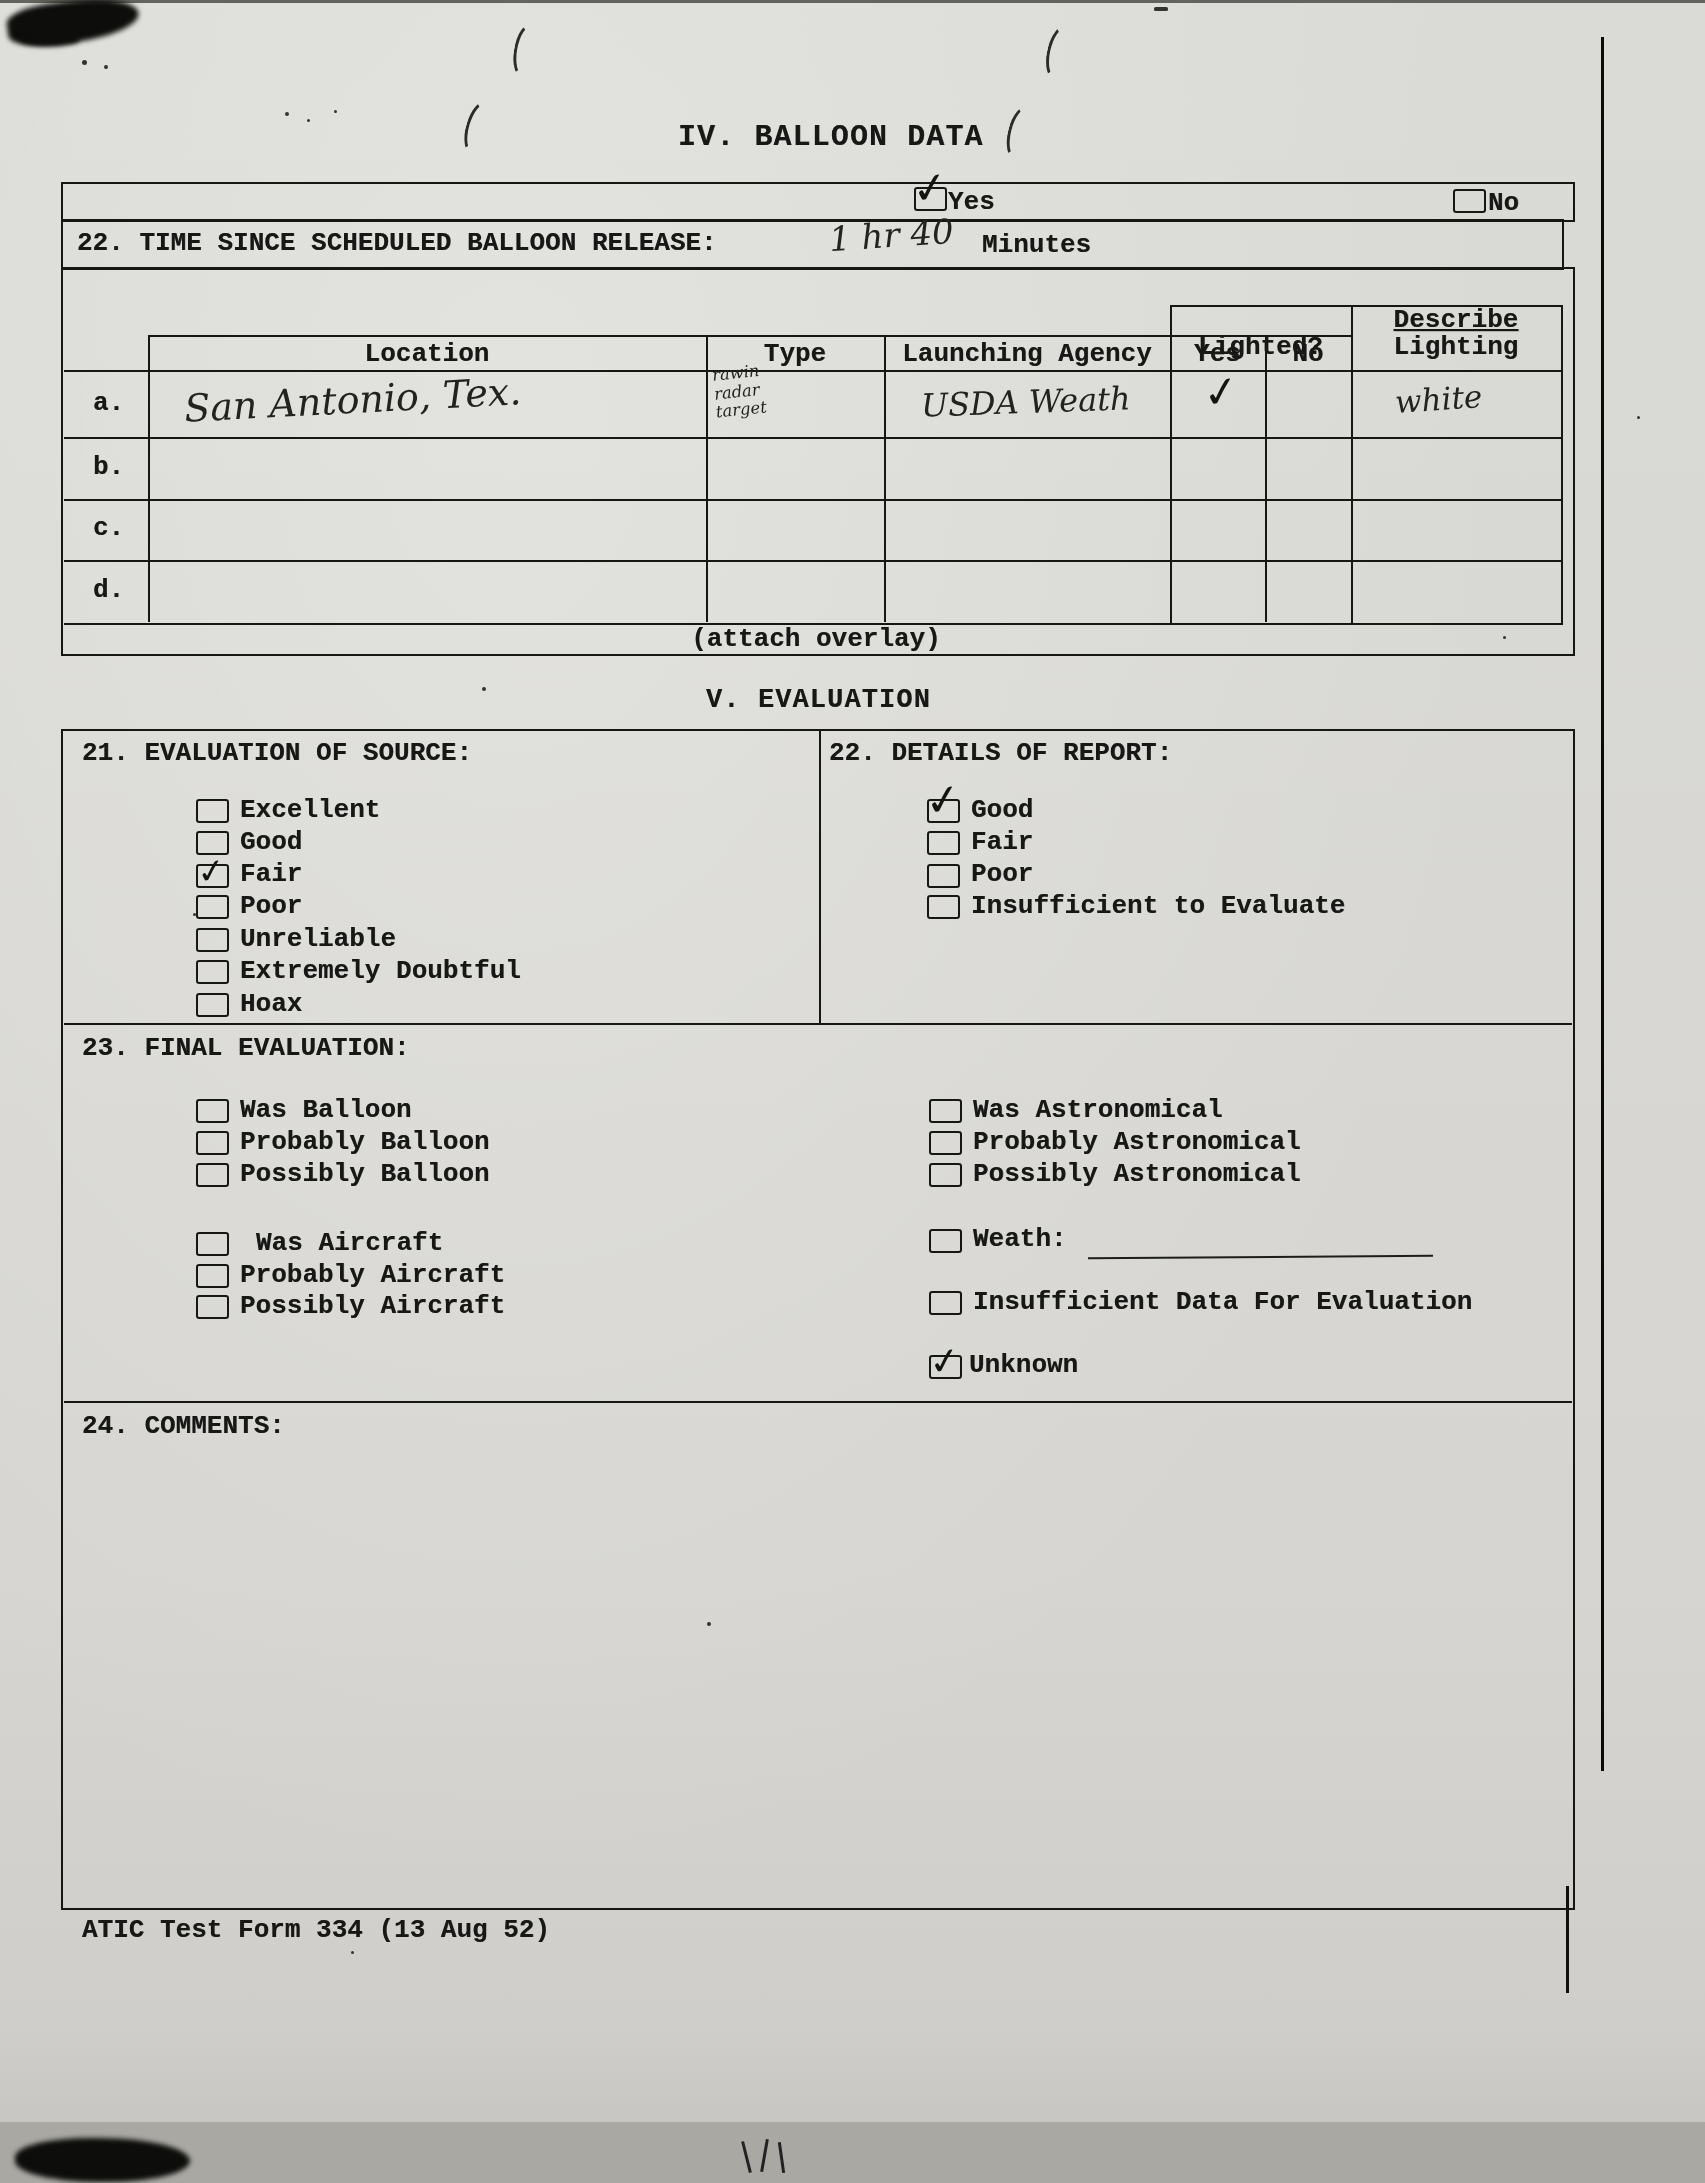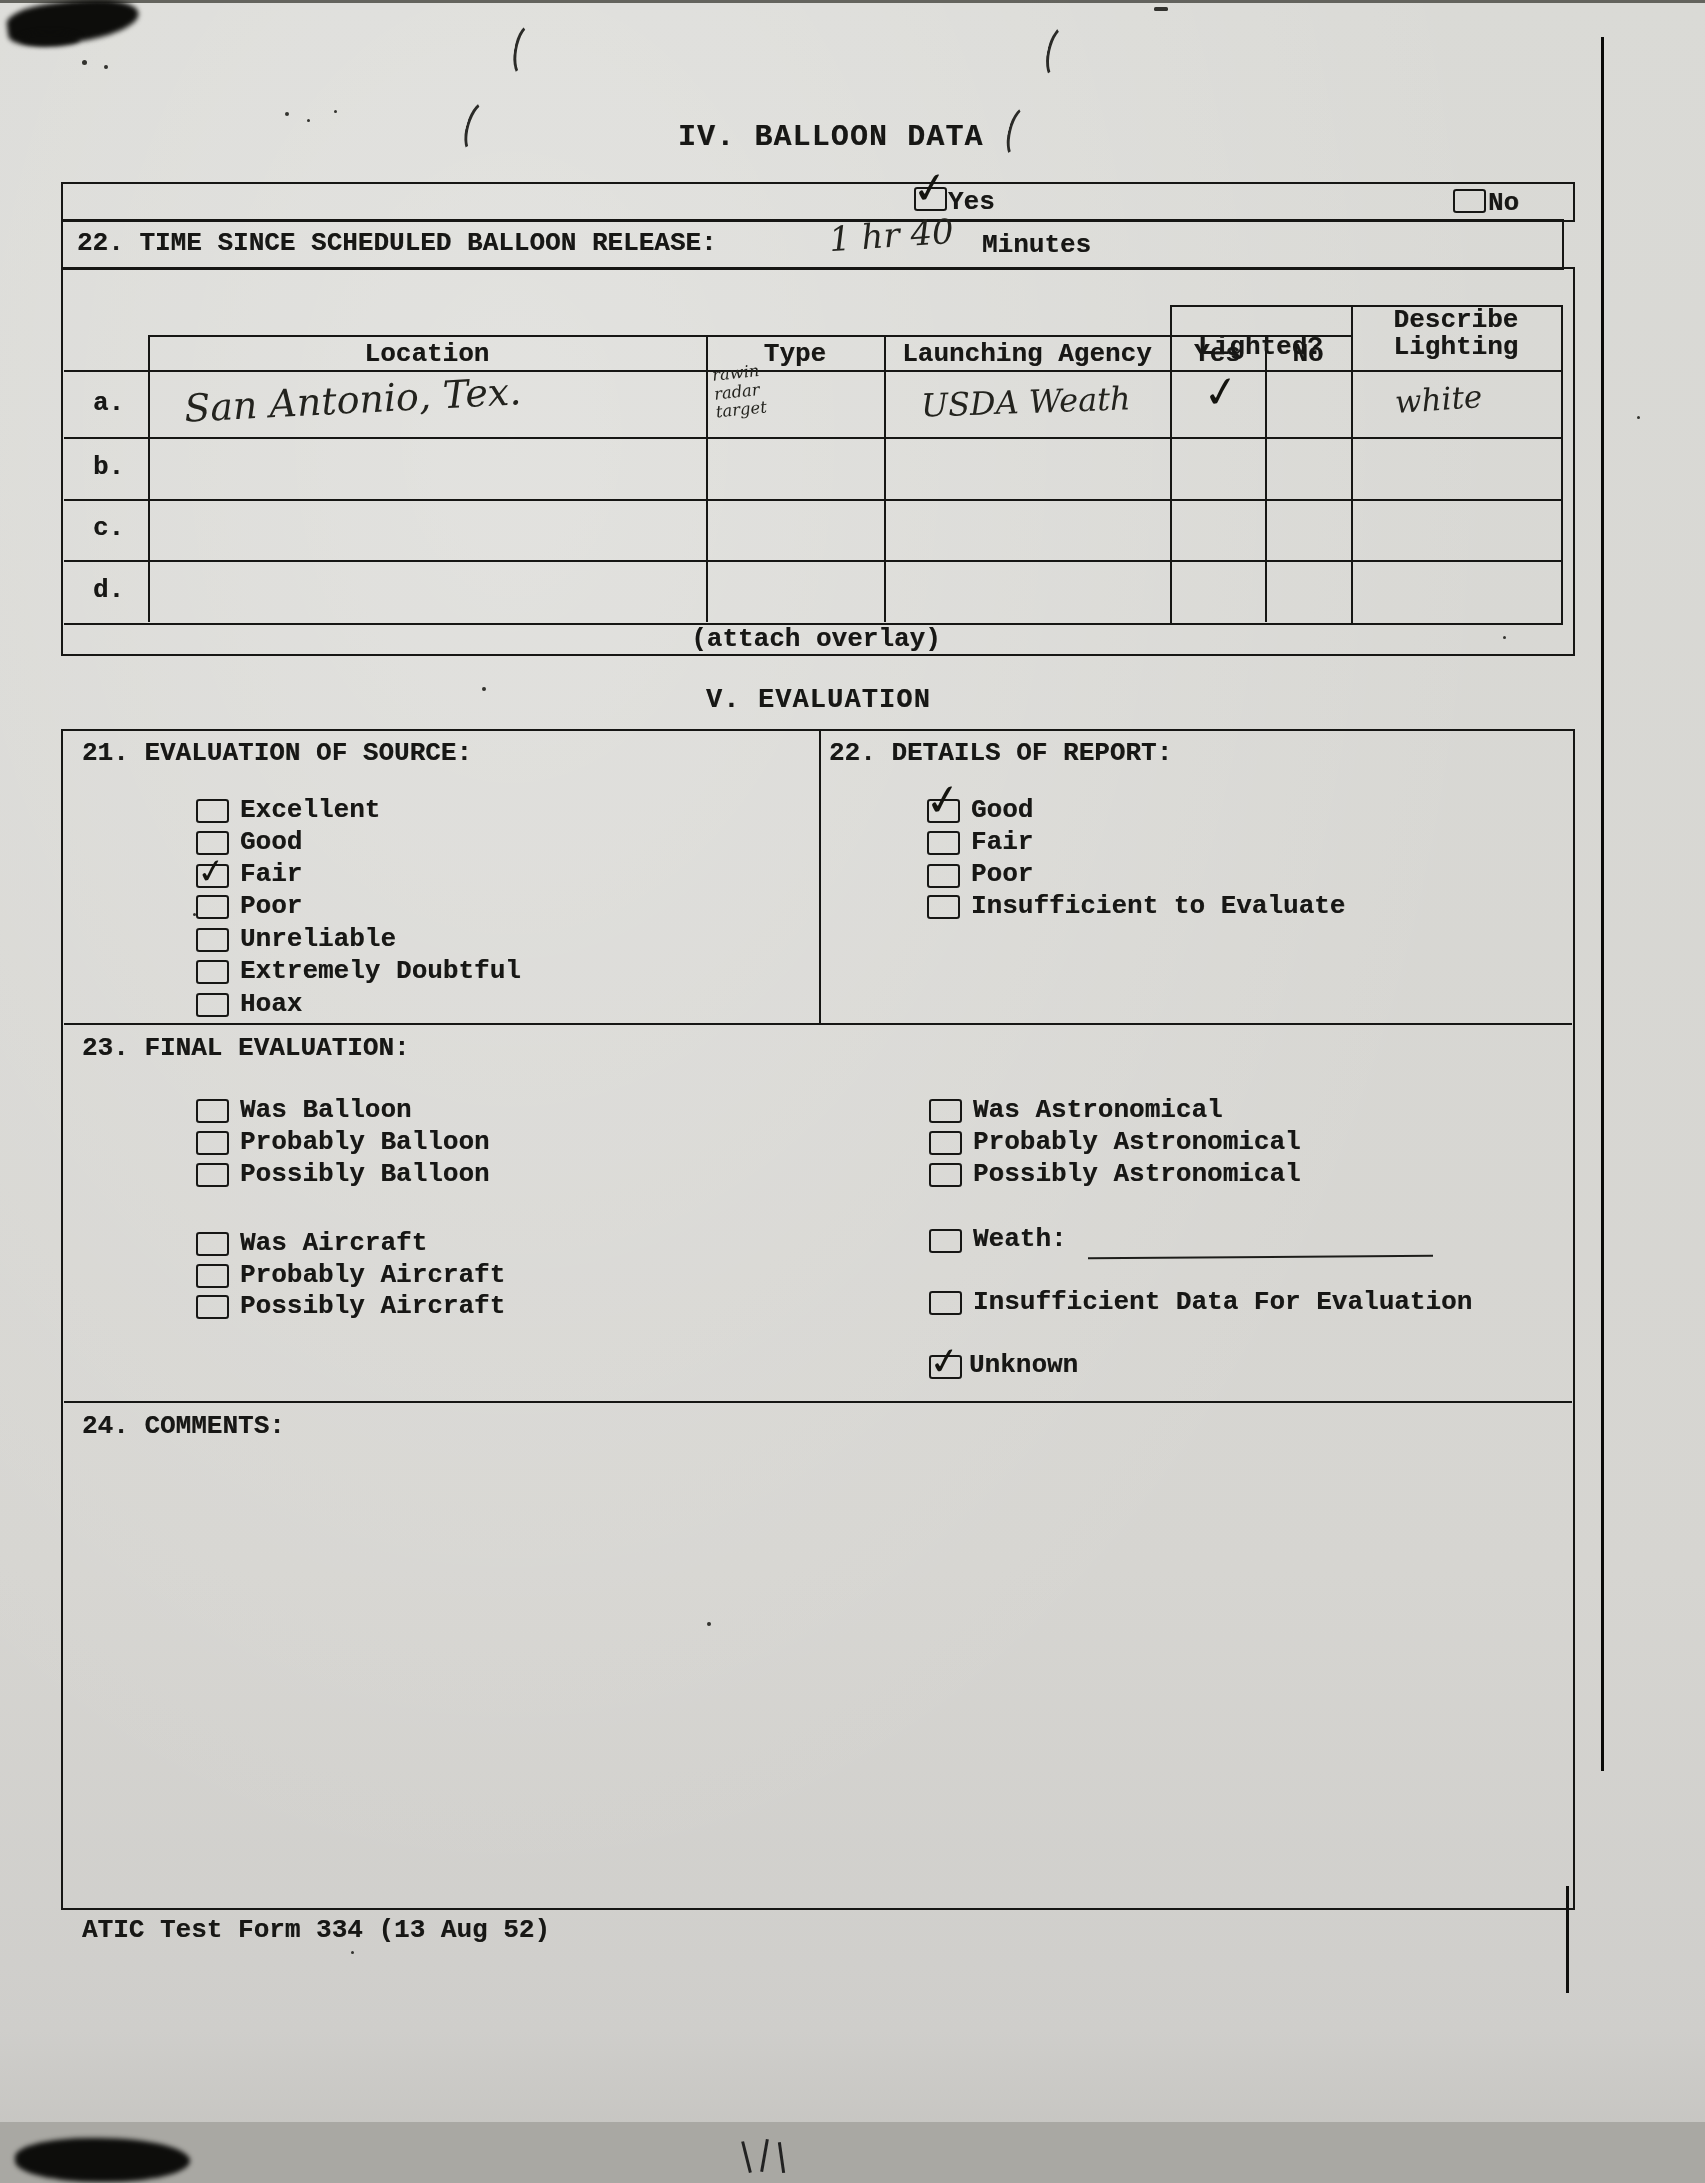--- a/index.html
+++ b/index.html
@@ -119,21 +119,21 @@
   <div class="hline" style="left:64px;top:623px;width:1499px;"></div>
   <div class="vline" style="left:148px;top:335px;height:287px;"></div>
   <div class="vline" style="left:706px;top:335px;height:287px;"></div>
   <div class="vline" style="left:884px;top:335px;height:287px;"></div>
   <div class="vline" style="left:1170px;top:305px;height:318px;"></div>
   <div class="vline" style="left:1265px;top:335px;height:287px;"></div>
   <div class="vline" style="left:1351px;top:305px;height:318px;"></div>
   <div class="vline" style="left:1561px;top:305px;height:318px;"></div>
 
   <div class="typed center" style="left:1170px;top:308px;width:181px;margin-top:26px;">Lighted?</div>
-  <div class="typed center" style="left:1351px;top:307px;width:210px;">Describe</div>
+  <div class="typed center" style="left:1351px;top:307px;width:210px;text-decoration:underline;">Describe</div>
   <div class="typed center" style="left:1351px;top:334px;width:210px;">Lighting</div>
   <div class="typed center" style="left:148px;top:341px;width:558px;">Location</div>
   <div class="typed center" style="left:706px;top:341px;width:178px;">Type</div>
   <div class="typed center" style="left:884px;top:341px;width:286px;">Launching Agency</div>
   <div class="typed center" style="left:1170px;top:341px;width:95px;">Yes</div>
   <div class="typed center" style="left:1265px;top:341px;width:86px;">No</div>
 
   <div class="typed" style="left:93px;top:390px;">a.</div>
   <div class="typed" style="left:93px;top:454px;">b.</div>
   <div class="typed" style="left:93px;top:515px;">c.</div>
@@ -195,21 +195,21 @@
   <div class="typed" style="left:82px;top:1035px;">23. FINAL EVALUATION:</div>
 
   <div class="checkbox" style="left:196px;top:1099px;"></div>
   <div class="typed" style="left:240px;top:1097px;">Was Balloon</div>
   <div class="checkbox" style="left:196px;top:1131px;"></div>
   <div class="typed" style="left:240px;top:1129px;">Probably Balloon</div>
   <div class="checkbox" style="left:196px;top:1163px;"></div>
   <div class="typed" style="left:240px;top:1161px;">Possibly Balloon</div>
 
   <div class="checkbox" style="left:196px;top:1232px;"></div>
-  <div class="typed" style="left:240px;top:1230px;">Was Aircraft</div>
+  <div class="typed" style="left:256px;top:1230px;">Was Aircraft</div>
   <div class="checkbox" style="left:196px;top:1264px;"></div>
   <div class="typed" style="left:240px;top:1262px;">Probably Aircraft</div>
   <div class="checkbox" style="left:196px;top:1295px;"></div>
   <div class="typed" style="left:240px;top:1293px;">Possibly Aircraft</div>
 
   <div class="checkbox" style="left:929px;top:1099px;"></div>
   <div class="typed" style="left:973px;top:1097px;">Was Astronomical</div>
   <div class="checkbox" style="left:929px;top:1131px;"></div>
   <div class="typed" style="left:973px;top:1129px;">Probably Astronomical</div>
   <div class="checkbox" style="left:929px;top:1163px;"></div>

